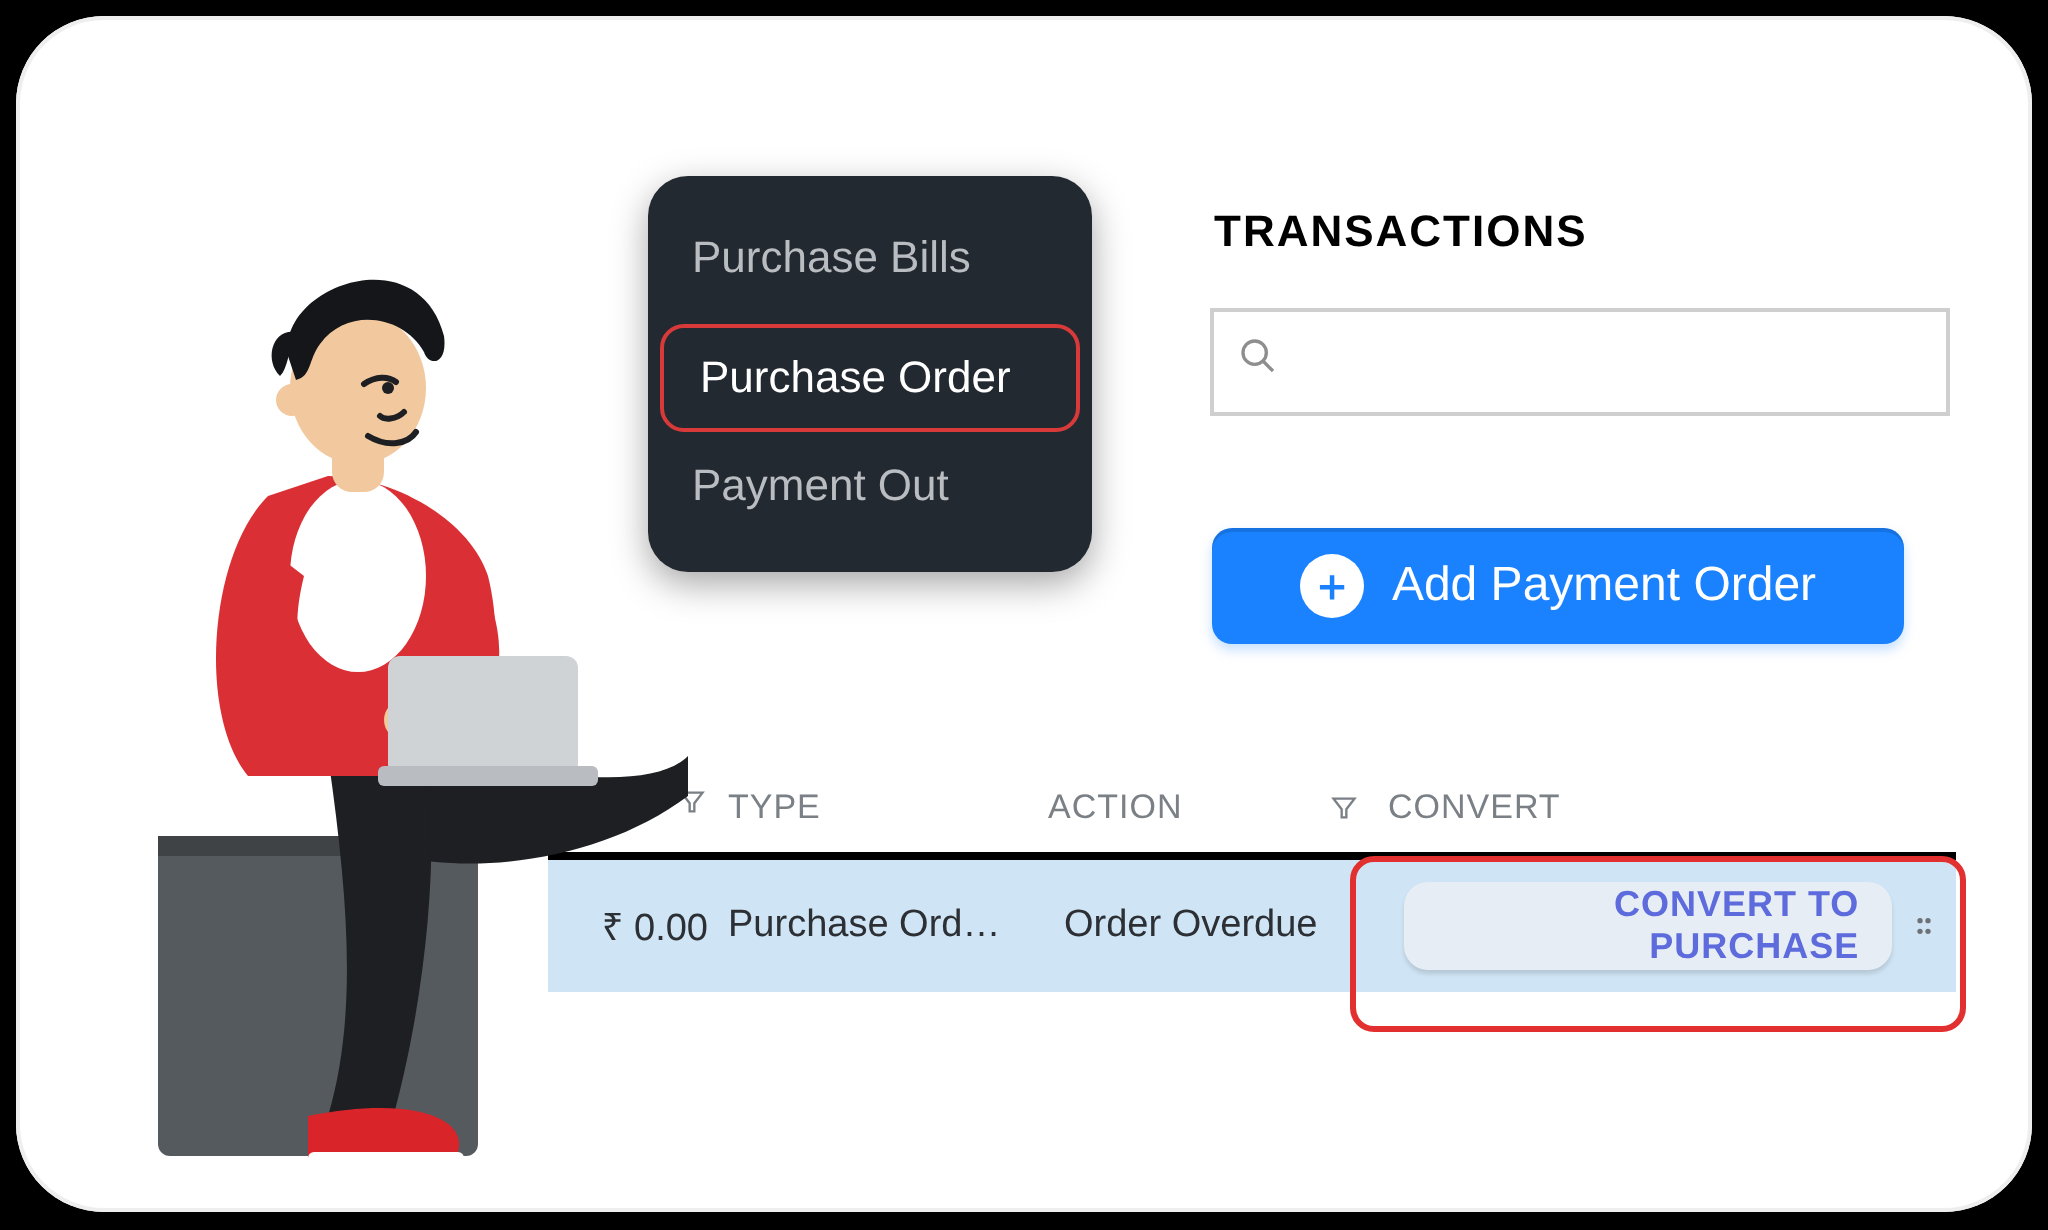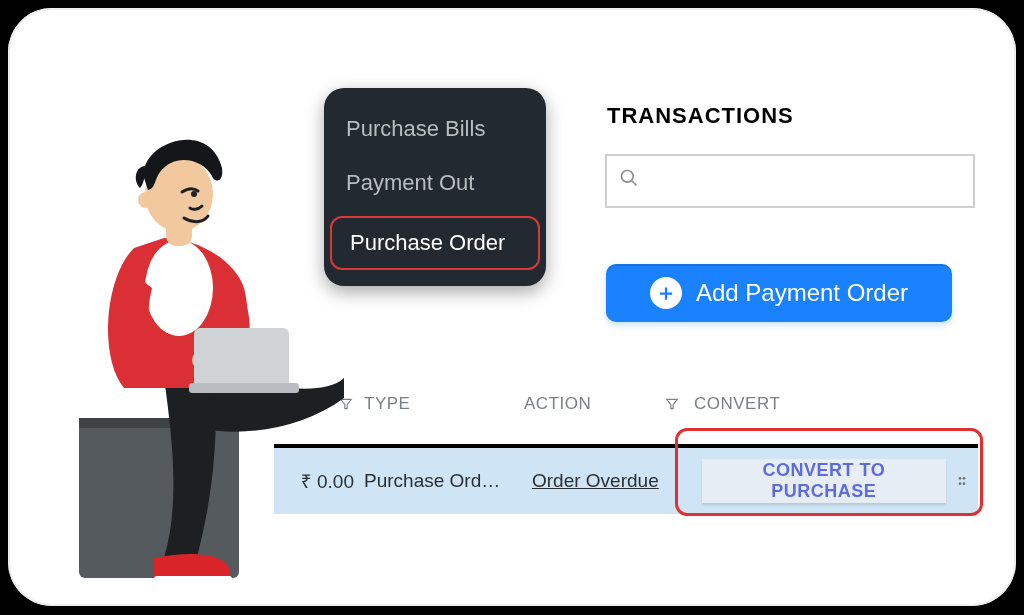--- a/index.html
+++ b/index.html
@@ -122,22 +122,22 @@
 
   
   .table {
     position: absolute;
     left: 266px;
     top: 380px;
     width: 704px;
   }
   .thead {
     display: flex;
-    align-items: center;
-    padding: 6px 0 30px 0;
+    align-items: flex-start;
+    padding: 6px 0 12px 0;
     color: #7a8085;
     font-size: 17px;
     letter-spacing: 0.5px;
   }
   .thead .col { display:flex; align-items:center; gap:6px; }
   .col-amt    { width: 80px; justify-content: flex-end; padding-right: 10px; }
   .col-type   { width: 160px; }
   .col-status { width: 170px; }
   .col-action { flex: 1; }
 
@@ -154,21 +154,21 @@
     display: flex;
     align-items: center;
     background: #cfe4f4;
     height: 66px;
     border-top: 4px solid #000000;
     padding-right: 6px;
   }
   .trow .cell { font-size: 19px; color: #2c2f33; }
   .cell-amt    { width: 80px; text-align: right; padding-right: 10px; }
   .cell-type   { width: 160px; white-space: nowrap; overflow: hidden; text-overflow: ellipsis; padding-right: 8px;}
-  .cell-status { width: 170px; color: #ec9a2d; text-decoration: underline; }
+  .cell-status { width: 170px; color: #ec9a2d; }
   .cell-action { flex: 1; display:flex; align-items:center; gap:10px; }
 
   .action-highlight {
     position: absolute;
     left: 667px;
     top: 420px;
     width: 302px;
     height: 82px;
     border: 3px solid #e22f2f;
     border-radius: 12px;
@@ -177,23 +177,24 @@
 
   .convert-btn {
     background: #e7edf5;
     border: none;
     color: #5d6bdc;
     font-size: 18px;
     letter-spacing: 0.5px;
     font-weight: 600;
     height: 44px;
     padding: 0 16px;
-    border-radius: 0;
+    border-radius: 12px;
     box-shadow: 0 2px 2px rgba(0,0,0,0.12);
     cursor: pointer;
+    text-align: right;
   }
   .more-icon {
     width: 18px; height: 18px; cursor:pointer;
     display:flex; align-items:center; justify-content:center;
   }
   .more-icon svg { width:16px; height:16px; }
   .more-icon circle { fill:#6e7277; }
 
   
   .illus {
@@ -205,24 +206,24 @@
     pointer-events: none;
   }
 </style>
 </head>
 <body>
 
 <div class="card">
 
   <div class="menu">
     <div class="menu-item">Purchase Bills</div>
-    <div class="menu-item">Payment Out</div>
     <div class="menu-item active-wrap">
       <span class="active">Purchase Order</span>
     </div>
+    <div class="menu-item">Payment Out</div>
   </div>
 
   <div class="transactions-heading">TRANSACTIONS</div>
 
   <div class="search-box">
     <span class="search-icon">
       <svg viewBox="0 0 24 24" width="20" height="20">
           <circle cx="10" cy="10" r="7" stroke="#8e8e8e" stroke-width="2" fill="none"></circle>
           <line x1="15" y1="15" x2="21" y2="21" stroke="#8e8e8e" stroke-width="2"></line>
         </svg>

